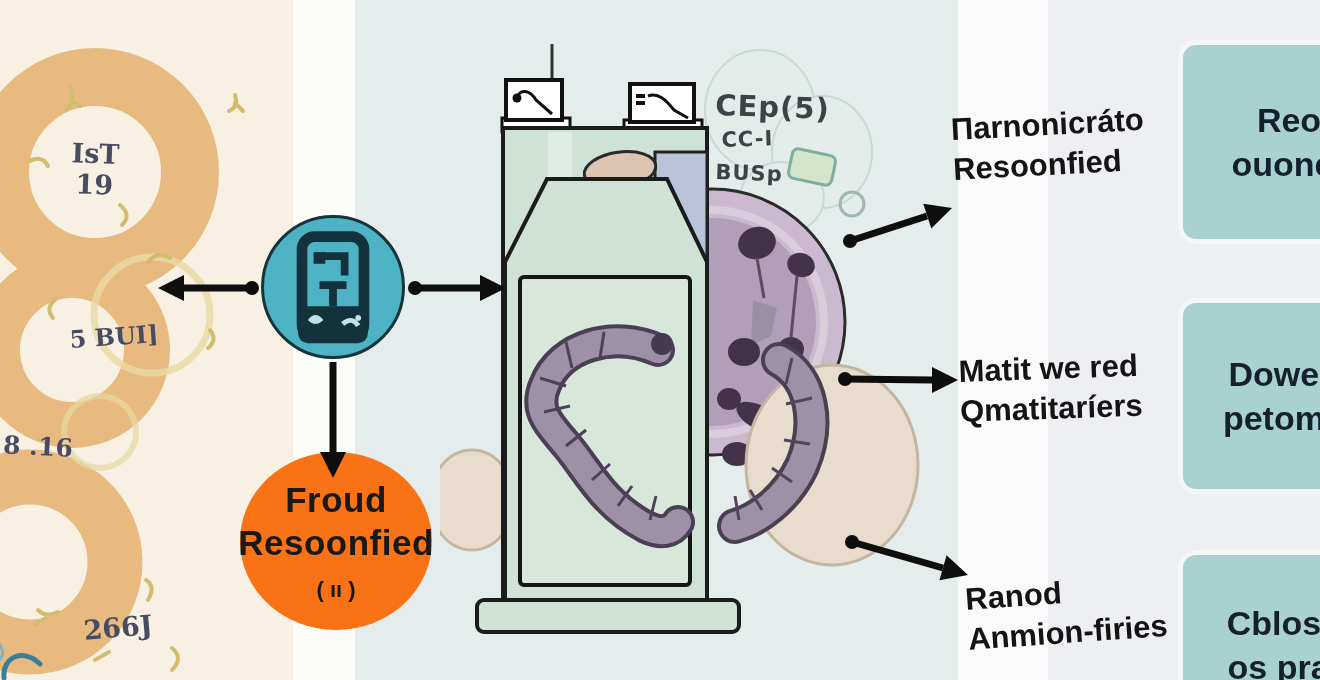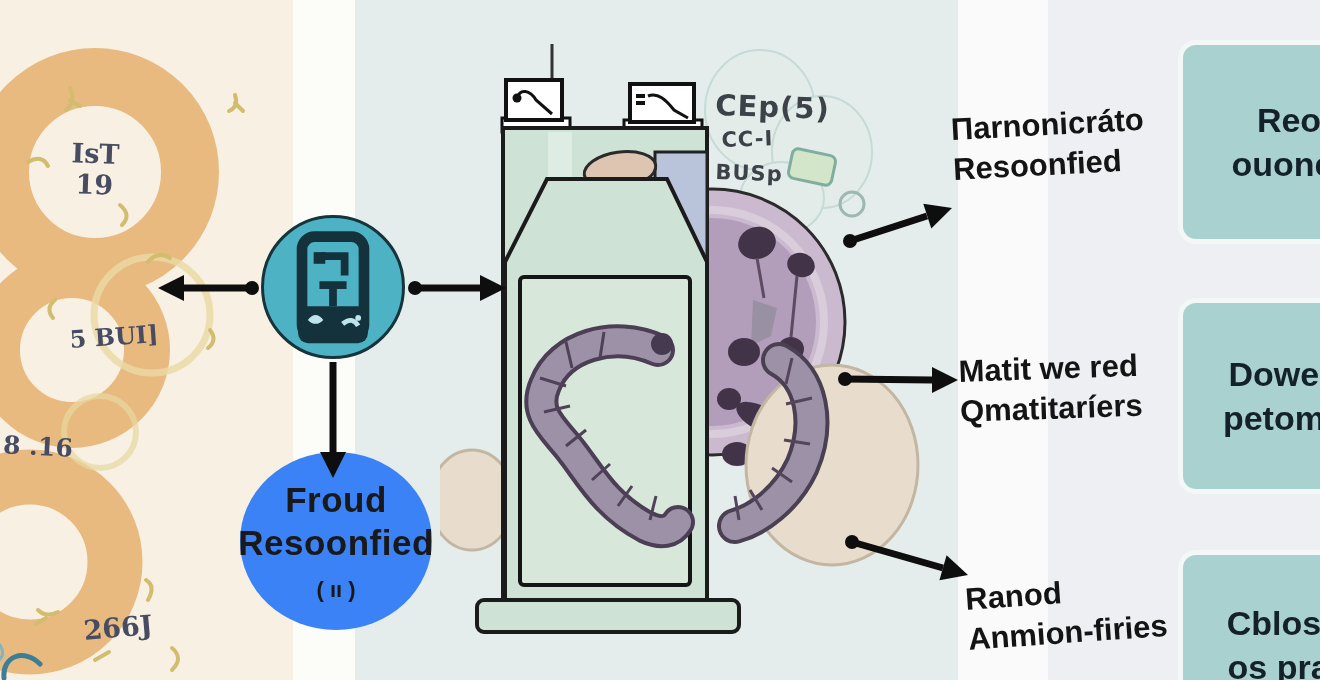--- a/index.html
+++ b/index.html
@@ -15,21 +15,21 @@
   .band-gray{left:1048px;width:272px;background:#eeeff3;}
   
   .hand{position:absolute;color:#474c62;font-family:"DejaVu Serif",serif;font-weight:700;
         text-align:center;transform-origin:center;}
   
   .hub{position:absolute;left:261px;top:215px;width:144px;height:144px;border-radius:50%;
        background:#4db2c4;border:3px solid #16343c;box-sizing:border-box;
        display:flex;align-items:center;justify-content:center;}
   
   .flownode{position:absolute;left:240px;top:452px;width:192px;height:178px;border-radius:50%;
-       background:#3b82f6;display:flex;flex-direction:column;align-items:center;justify-content:center;
+       background:#f97316;display:flex;flex-direction:column;align-items:center;justify-content:center;
        text-align:center;color:#191919;}
   .flownode .l1,.flownode .l2{font-size:35px;font-weight:800;line-height:1.22;letter-spacing:.5px;}
   .flownode .l3{font-size:22px;font-weight:800;margin-top:12px;}
   
   .cap{position:absolute;color:#3d4248;font-family:"DejaVu Sans",sans-serif;font-weight:700;
        transform-origin:left top;letter-spacing:1px;}
   
   .anno{position:absolute;color:#141414;font-weight:700;font-size:31px;line-height:1.3;
         transform-origin:left top;white-space:nowrap;}
   

